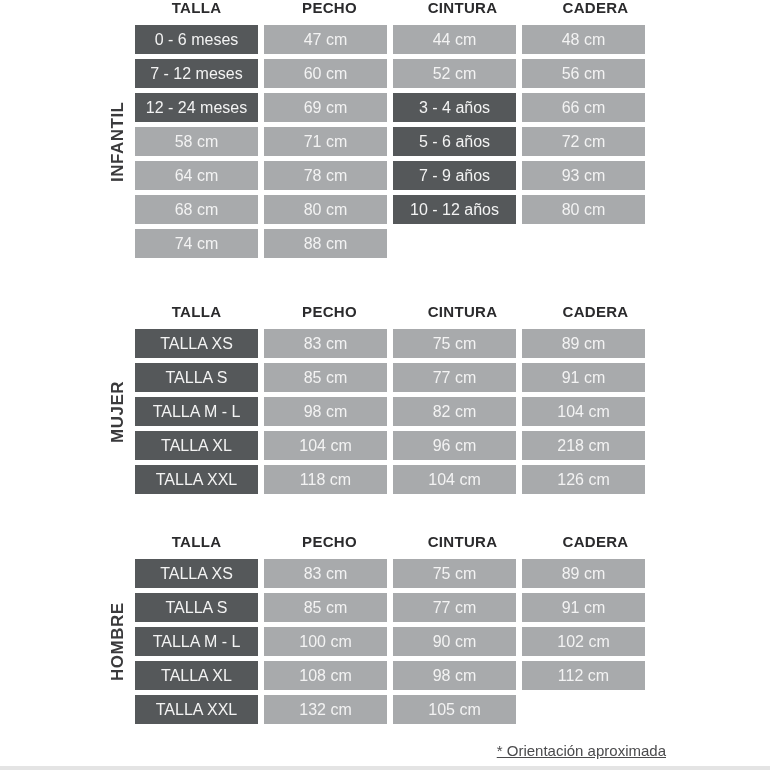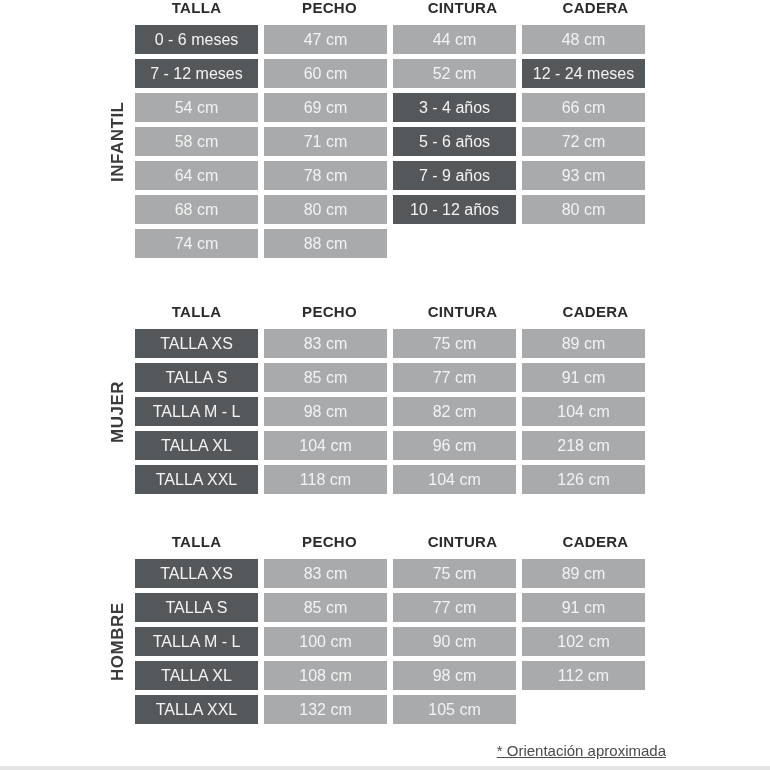--- a/index.html
+++ b/index.html
@@ -112,22 +112,22 @@
           <div class="hcell">CADERA</div>
         </div>
         <div class="body-grid">
           <div class="cell dark">0 - 6 meses</div>
           <div class="cell light">47 cm</div>
           <div class="cell light">44 cm</div>
           <div class="cell light">48 cm</div>
           <div class="cell dark">7 - 12 meses</div>
           <div class="cell light">60 cm</div>
           <div class="cell light">52 cm</div>
+          <div class="cell light">56 cm</div>
           <div class="cell dark">12 - 24 meses</div>
-          <div class="cell light">54 cm</div>
           <div class="cell light">69 cm</div>
           <div class="cell dark">3 - 4 años</div>
           <div class="cell light">66 cm</div>
           <div class="cell light">58 cm</div>
           <div class="cell light">71 cm</div>
           <div class="cell dark">5 - 6 años</div>
           <div class="cell light">72 cm</div>
           <div class="cell light">64 cm</div>
           <div class="cell light">78 cm</div>
           <div class="cell dark">7 - 9 años</div>

